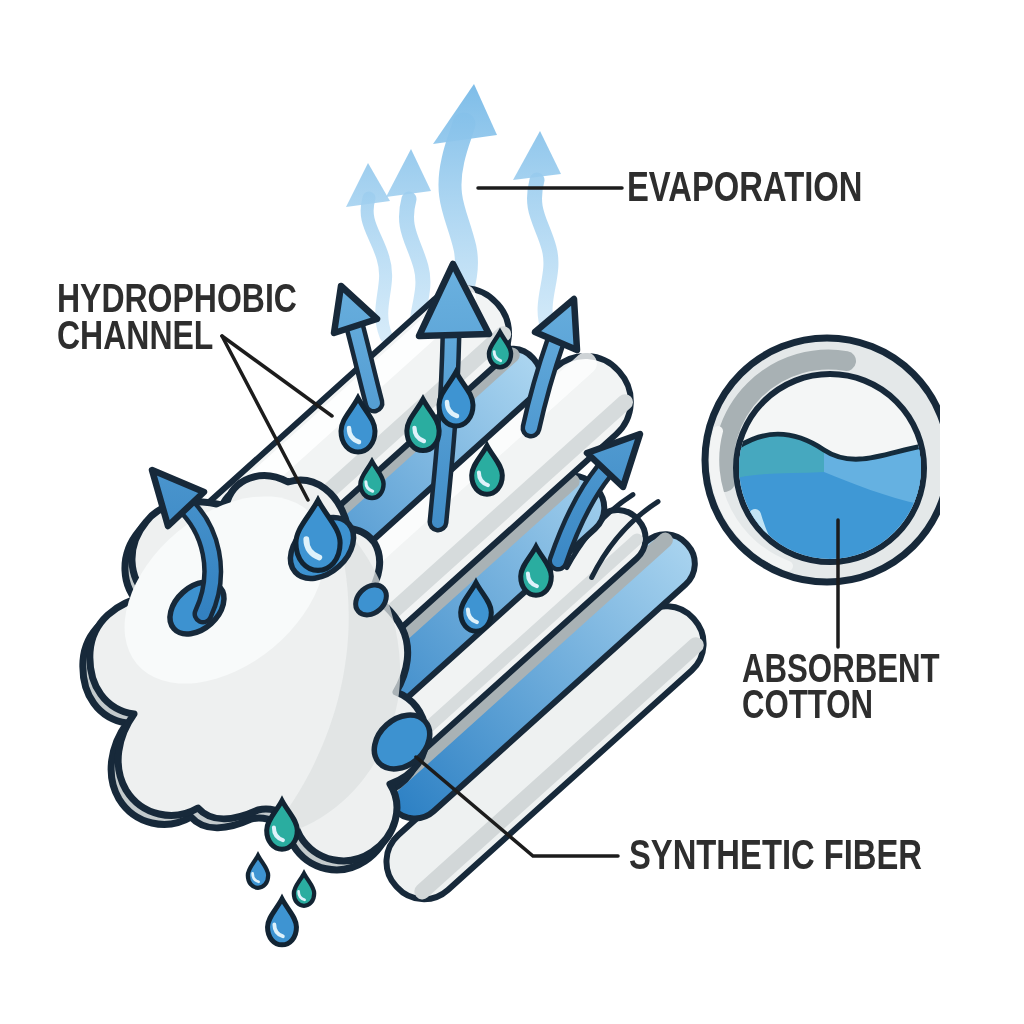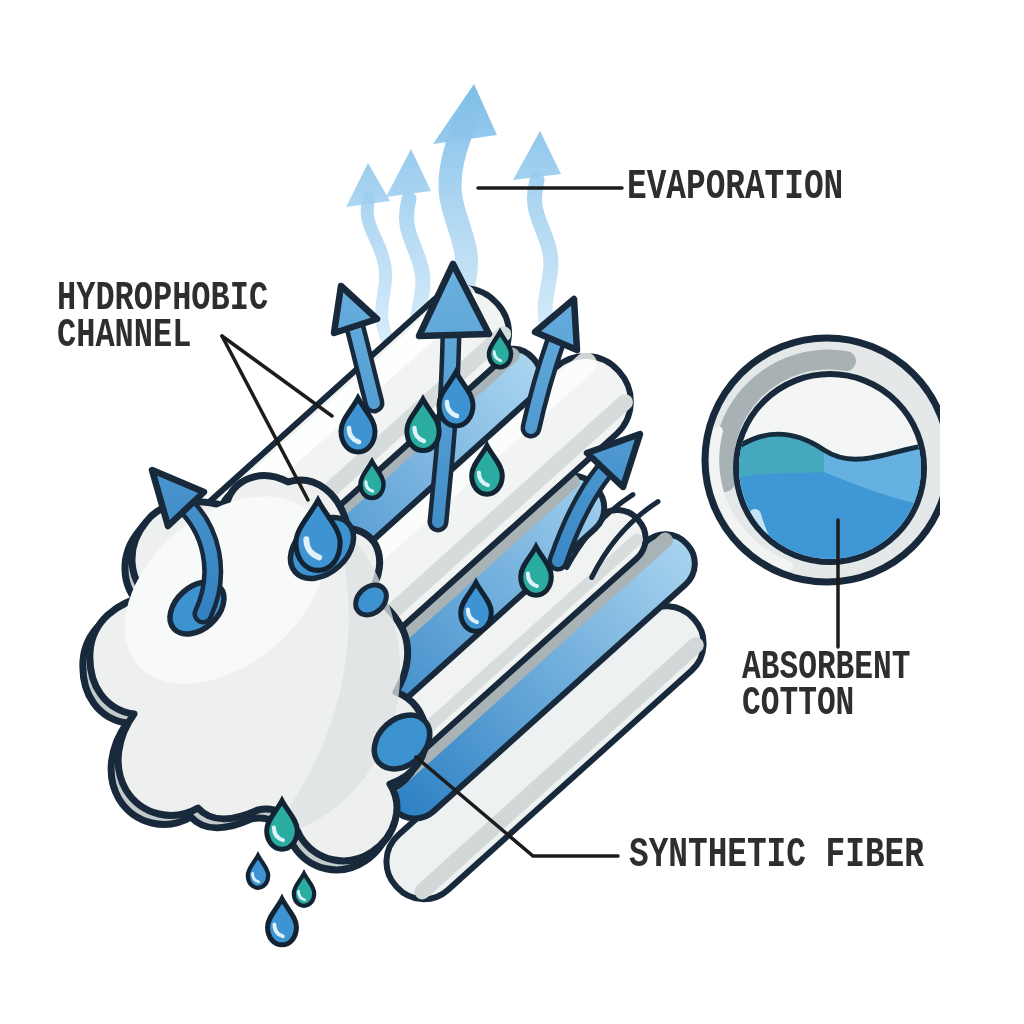--- a/index.html
+++ b/index.html
@@ -1,17 +1,17 @@
 <!DOCTYPE html>
 <html><head>
 <meta charset="utf-8">
 <style>
   html,body{margin:0;padding:0;background:#ffffff;}
   #stage{position:relative;width:940px;height:1024px;background:#ffffff;overflow:hidden;
-         font-family:Liberation Mono, monospace;}
+         font-family:Liberation Sans, sans-serif;}
   #art{position:absolute;left:0;top:0;}
   .lbl{position:absolute;font-weight:700;color:#2e2e2e;letter-spacing:0px;
        transform:scaleX(.78);transform-origin:0 0;white-space:nowrap;}
   .lbl-1line{font-size:42px;line-height:42px;}
   .lbl-2line{font-size:41px;line-height:37px;}
 </style>
 </head>
 <body>
 
 <div id="stage">

